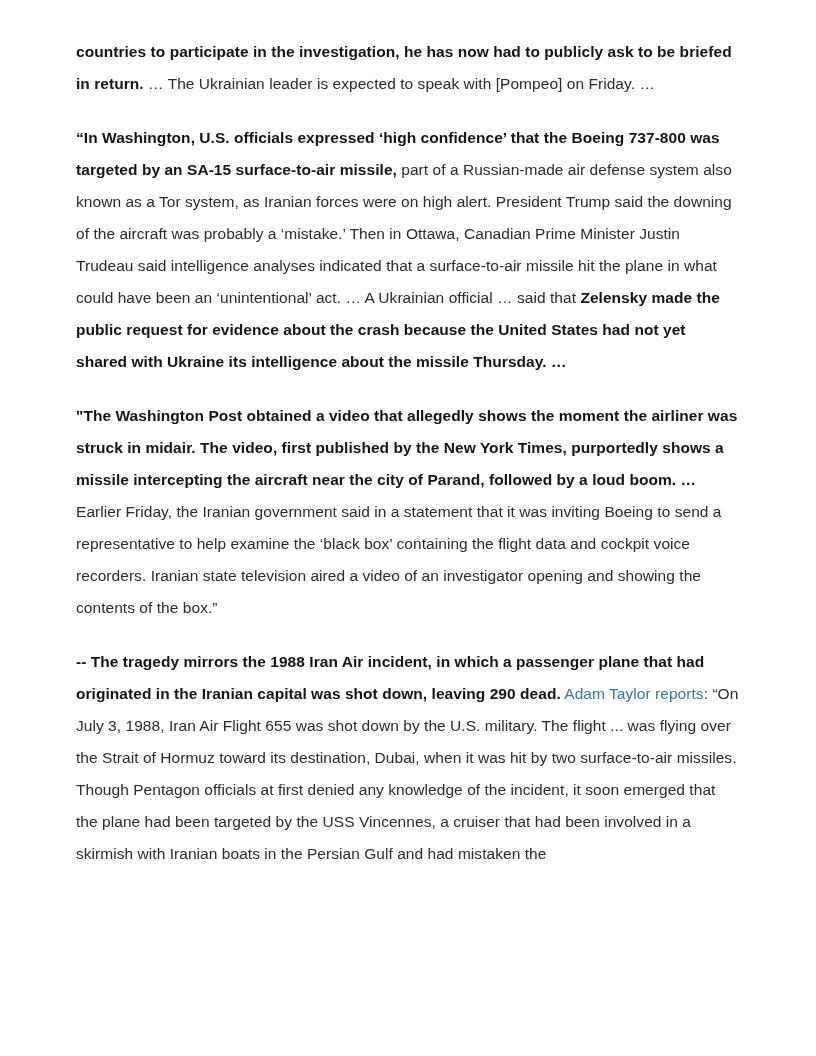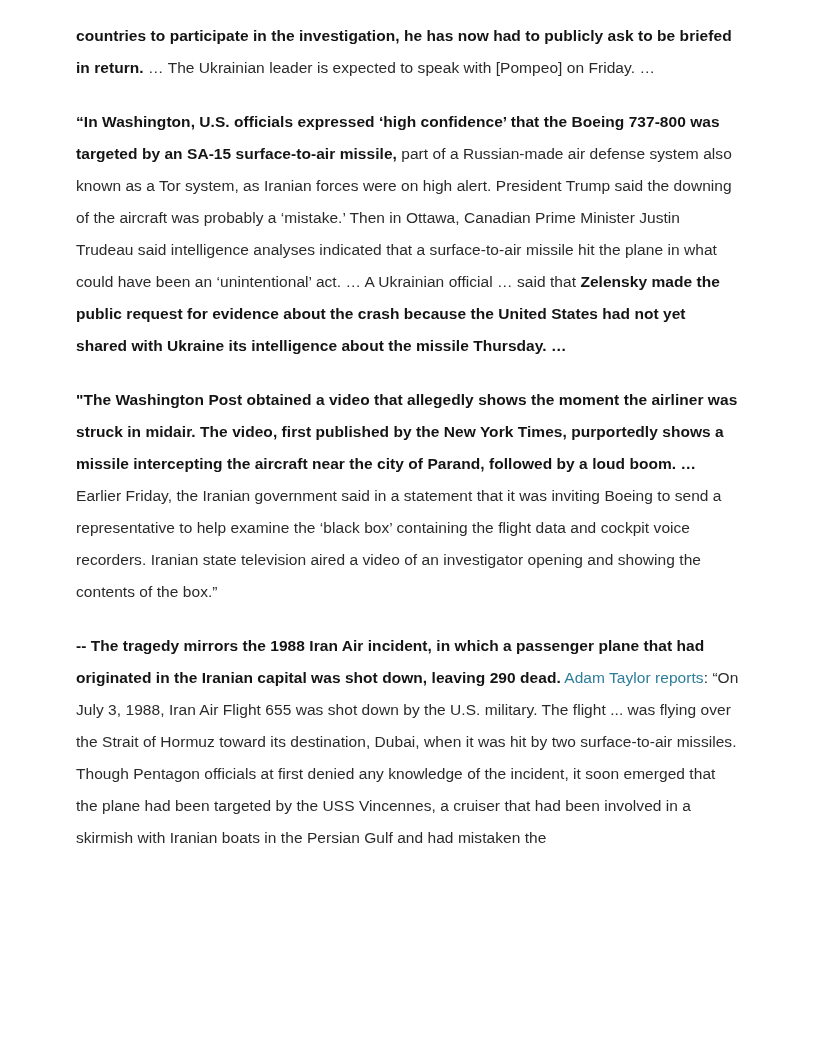--- a/index.html
+++ b/index.html
@@ -12,21 +12,21 @@
     background: #ffffff;
     font-family: "Liberation Sans", sans-serif;
     color: #1b1b1b;
     -webkit-font-smoothing: antialiased;
   }
   .page {
     position: relative;
     width: 816px;
     height: 1056px;
     box-sizing: border-box;
-    padding: 20px 76px 0 76px;
+    padding: 36px 76px 0 76px;
     overflow: hidden;
   }
   .article {
     width: 664px;
   }
   p.para {
     margin: 0 0 22px 0;
     font-size: 15.5px;
     line-height: 32px;
     color: #2a2a2a;

